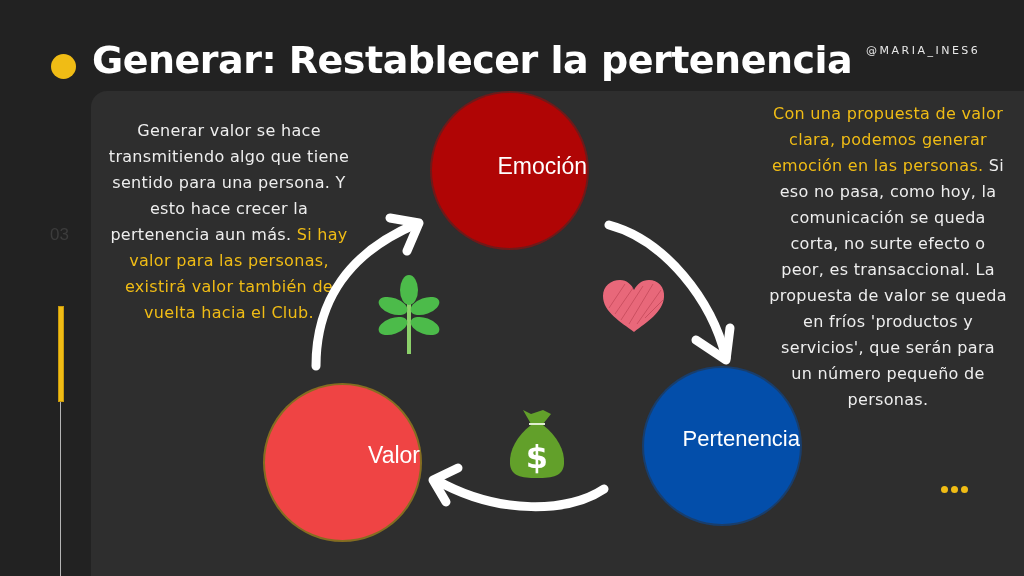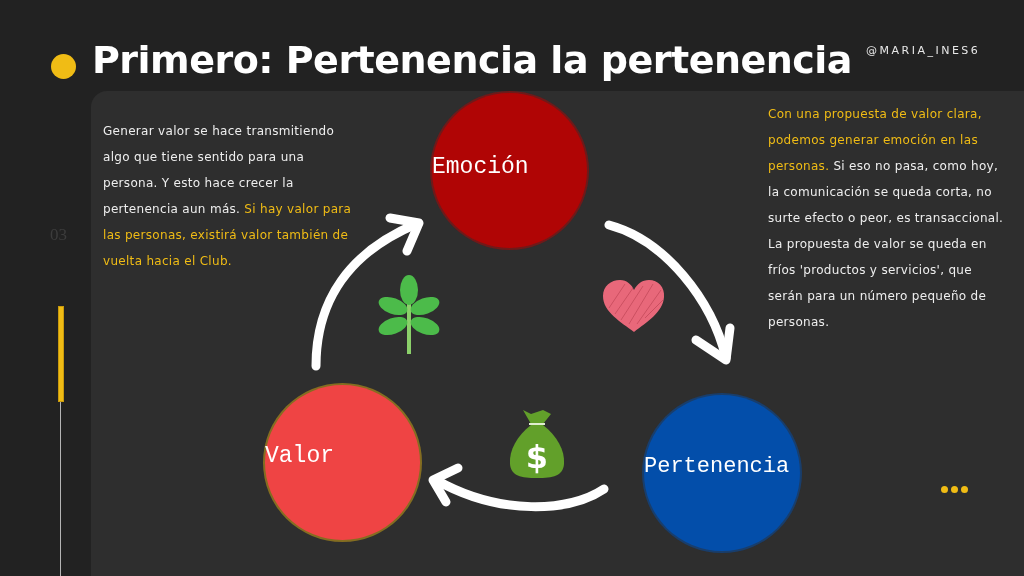--- a/index.html
+++ b/index.html
@@ -20,59 +20,59 @@
   .handle {
     position:absolute; left:866px; top:44px; font-size:11px; color:#e8e8e8;
     letter-spacing:2.5px; font-weight:normal;
   }
   .panel {
     position:absolute; left:91px; top:91px; width:960px; height:500px;
     background:#2e2e2e; border-radius:16px;
   }
   .slide-num {
     position:absolute; left:50px; top:225px; font-size:17px; color:#3c3c3c;
-    font-family:Liberation Serif, serif;
+    font-family:Liberation Sans, sans-serif;
   }
   .vline {
     position:absolute; left:60px; top:400px; width:1px; height:176px; background:#b5b5b5;
   }
   .vbar {
     position:absolute; left:58px; top:306px; width:6px; height:96px; background:#f0bc15;
     border:1px solid #c99a0d; box-sizing:border-box;
   }
   .para {
-    position:absolute; font-size:12px; line-height:26px;
+    position:absolute; text-align:center; font-size:16px; line-height:26px;
     color:#eeeeee; letter-spacing:0.3px;
   }
   .para .hl { color:#f0bc15; }
   .para-left { left:103px; top:118px; width:252px; }
   .para-right { left:768px; top:101px; width:240px; }
   .circle {
-    position:absolute; border-radius:50%; display:flex; align-items:center; justify-content:flex-start;
-    color:#ffffff; font-family:Liberation Mono, monospace; font-size:23px;
+    position:absolute; border-radius:50%; display:flex; align-items:center; justify-content:flex-end;
+    color:#ffffff; font-family:Liberation Sans, sans-serif; font-size:23px;
   }
   .c-emocion { left:432px; top:93px; width:155px; height:155px; background:#b00505;
     box-shadow: 0 0 0 2px rgba(176,5,5,0.5); }
   .c-emocion span { margin-top:-8px; }
   .c-valor { left:265px; top:385px; width:155px; height:155px; background:#ef4444;
     box-shadow: 0 0 0 2px rgba(238,187,18,0.45); }
   .c-valor span { margin-top:-14px; }
-  .c-pert { left:644px; top:395px; width:156px; height:156px; background:#034eaa;
+  .c-pert { left:644px; top:368px; width:156px; height:156px; background:#034eaa;
     box-shadow: 0 0 0 2px rgba(3,78,170,0.5); }
   .c-pert span { margin-top:-14px; font-size:22px; }
   .arrows { position:absolute; left:0; top:0; }
   .icon { position:absolute; }
   .dots { position:absolute; left:941px; top:486px; display:flex; gap:3px; }
   .dots i { width:7px; height:7px; border-radius:50%; background:#f0bc15; display:block; }
 </style>
 </head>
 <body>
 
 <div class="title-dot"></div>
-<h1 class="title">Primero: Pertenencia la pertenencia</h1>
+<h1 class="title">Generar: Restablecer la pertenencia</h1>
 <div class="handle">@MARIA_INES6</div>
 
 <div class="panel"></div>
 
 <div class="slide-num">03</div>
 <div class="vline"></div>
 <div class="vbar"></div>
 
 <div class="para para-left">
   <span>Generar valor se hace transmitiendo algo que tiene sentido para una persona. Y esto hace crecer la pertenencia aun más.</span>

